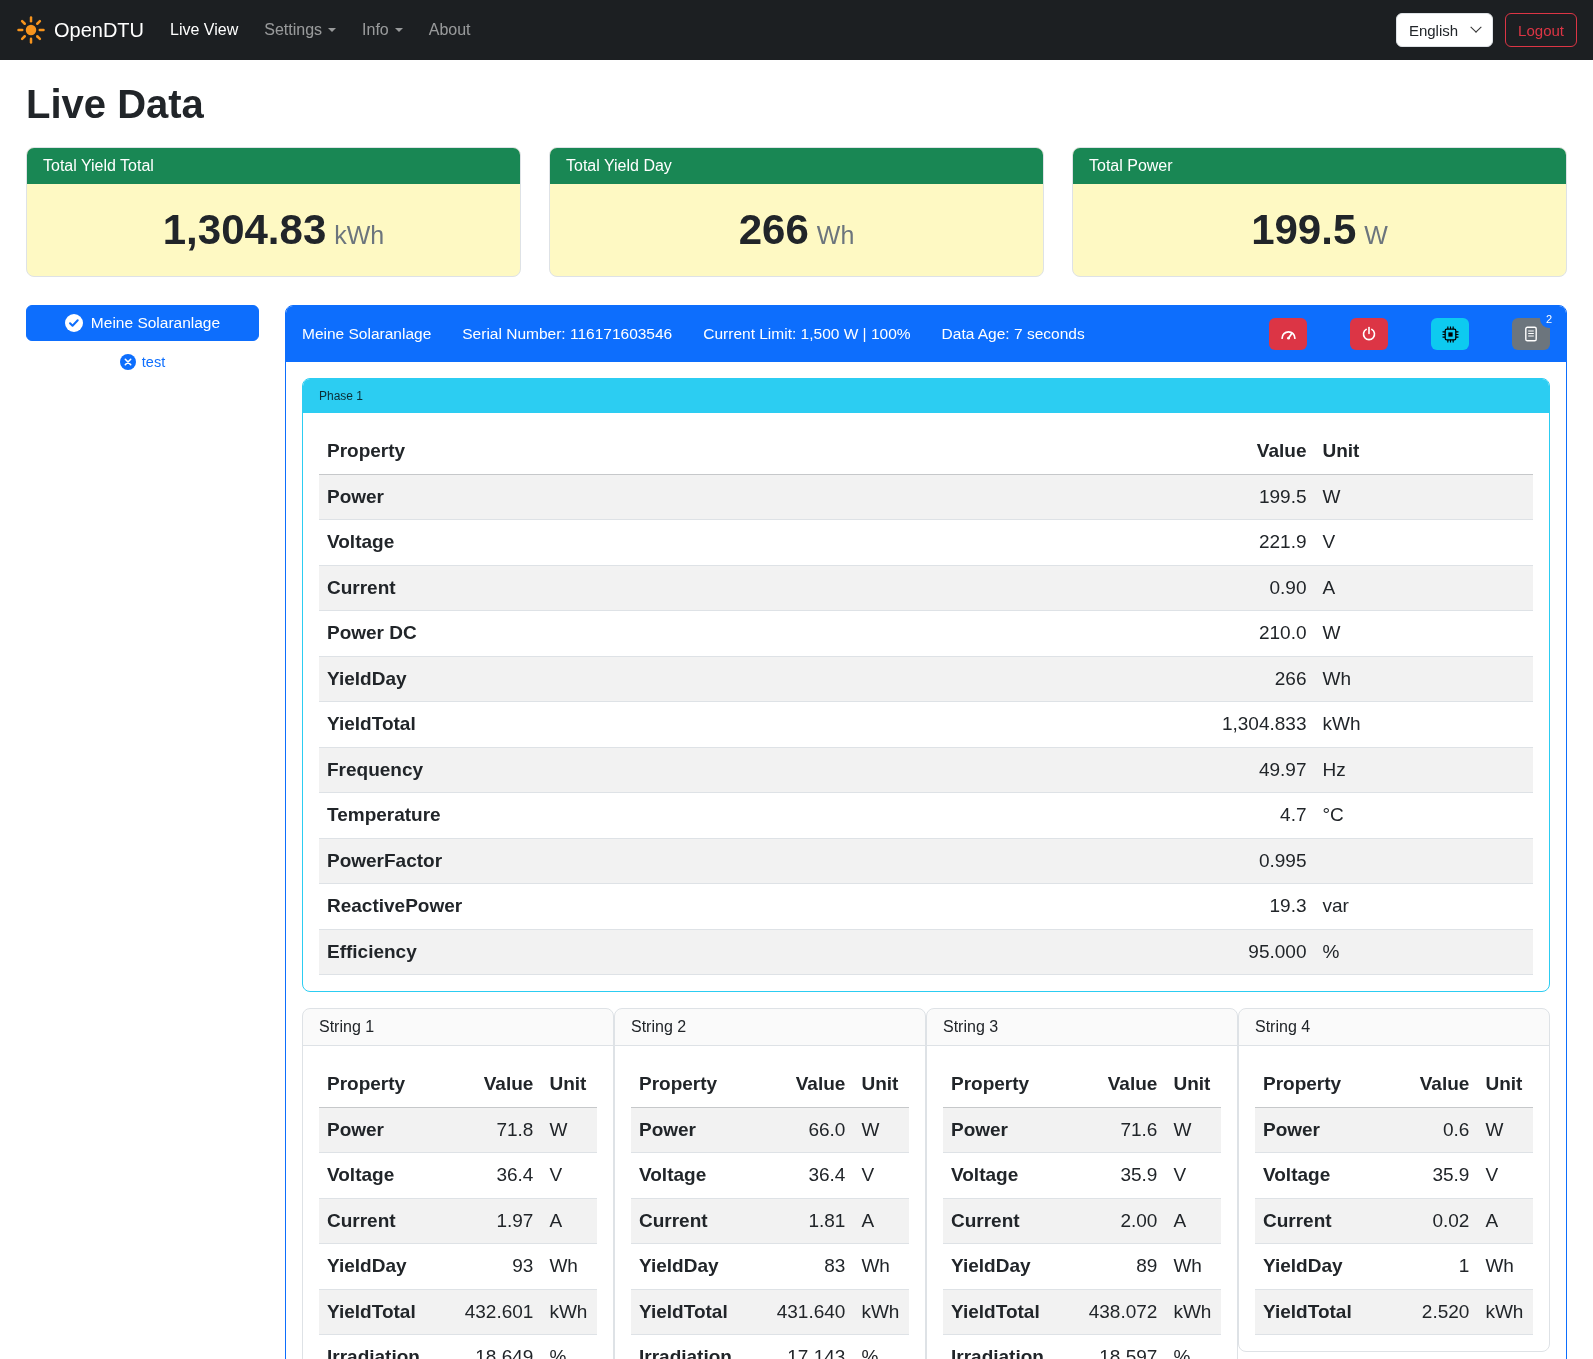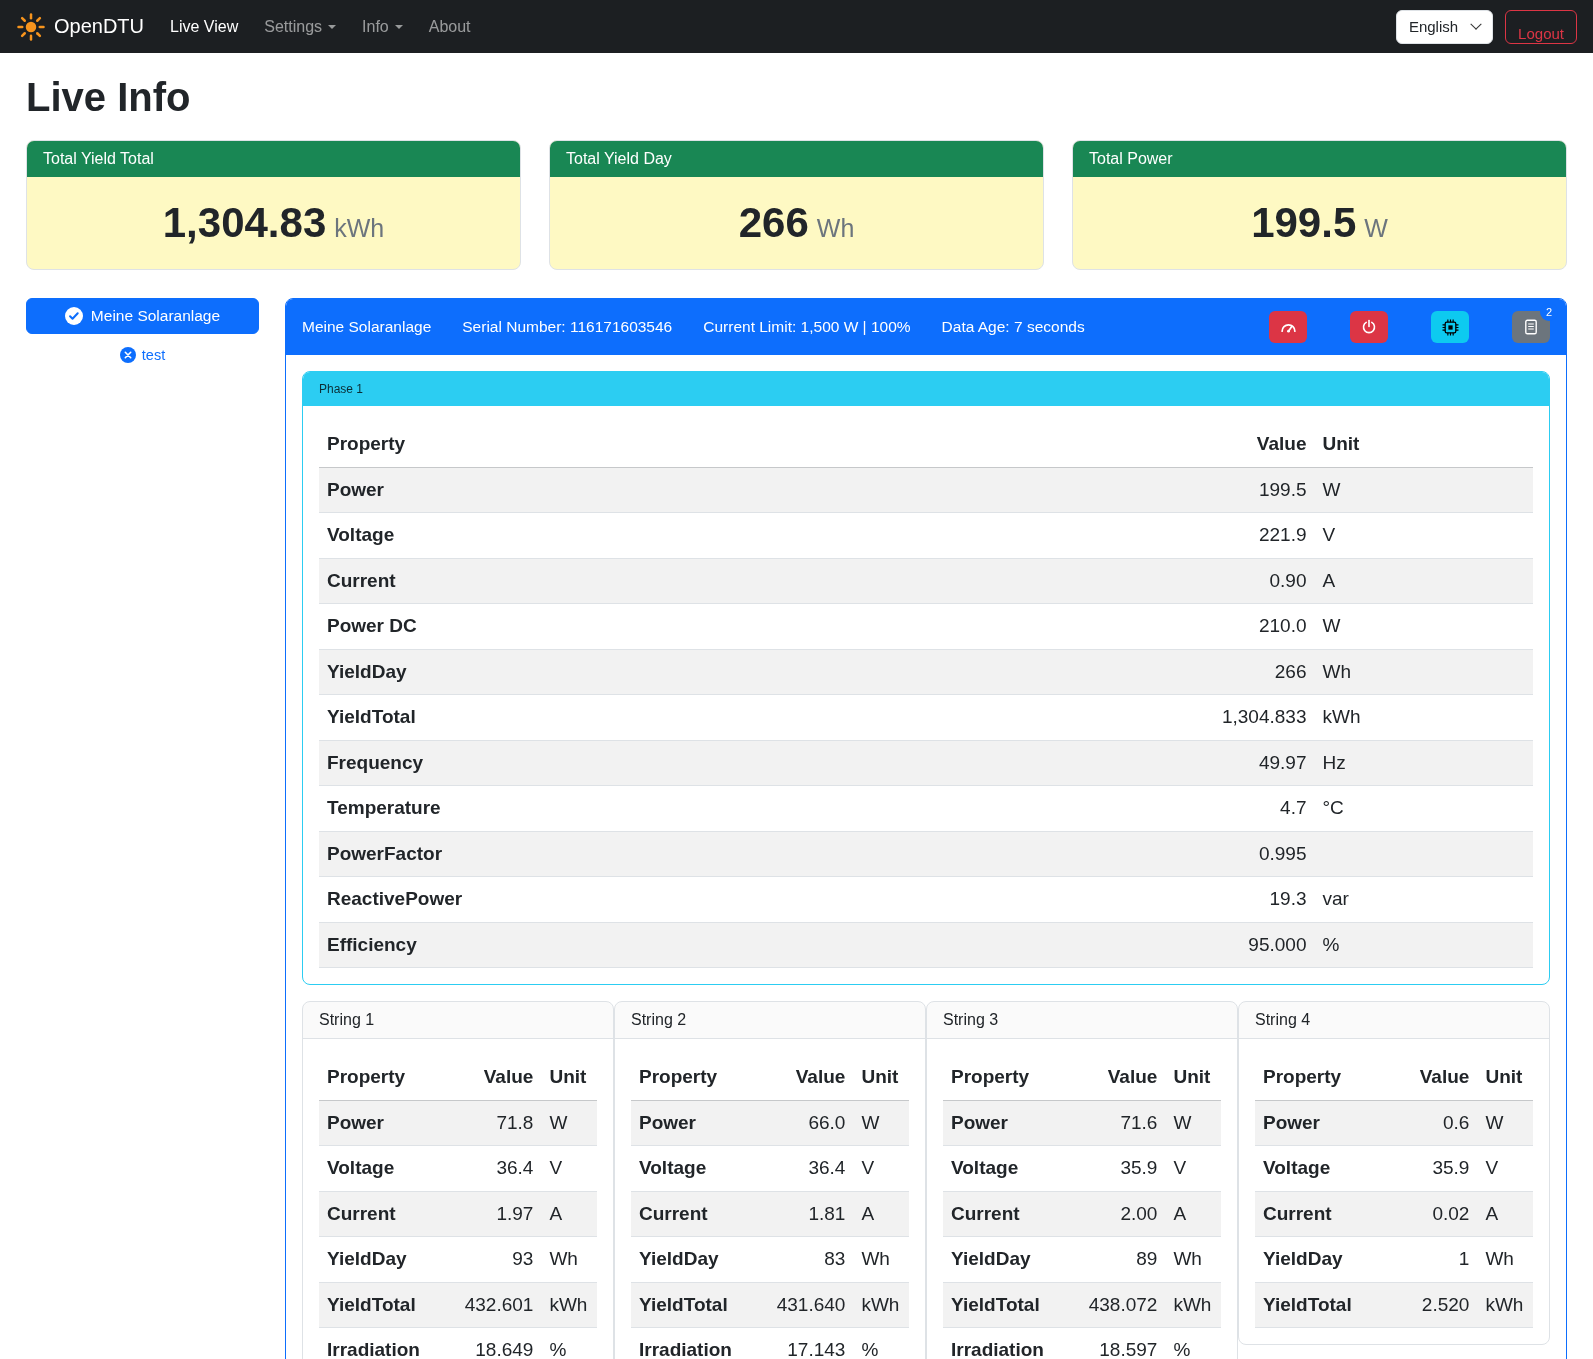--- a/index.html
+++ b/index.html
@@ -8,21 +8,21 @@
     font-family: "Liberation Sans", sans-serif;
     color:#212529;
     background:#fff;
     font-size:16px;
     min-height:1359px;
   }
 
   
   .navbar {
     background:#1c1f22;
-    height:53px;
+    height:60px;
     display:flex;
     align-items:center;
     justify-content:space-between;
     padding:0 16px;
   }
   .nav-left { display:flex; align-items:center; gap:26px; }
   .brand { display:flex; align-items:center; gap:8px; color:#fff; font-size:20px; font-weight:500; cursor:pointer; }
   .nav-link { color:rgba(255,255,255,.55); text-decoration:none; font-size:16px; display:flex; align-items:center; cursor:pointer; }
   .nav-link.active { color:#fff; }
   .caret {
@@ -32,21 +32,21 @@
     border-left:4px solid transparent;
   }
   .nav-right { display:flex; align-items:center; gap:12px; }
   .lang-select {
     background:#fff; color:#212529; border:1px solid #dee2e6; border-radius:6px;
     padding:5px 12px; display:flex; align-items:center; gap:14px; font-size:15px; cursor:pointer; height:34px;
   }
   .chev { width:8px; height:8px; border-right:1.8px solid #333; border-bottom:1.8px solid #333; transform:rotate(45deg) translate(-2px,-2px); }
   .logout-btn {
     background:transparent; color:#dc3545; border:1px solid #dc3545; border-radius:6px;
-    padding:14px 12px; font-size:15px; cursor:pointer; height:34px; font-family:inherit;
+    padding:7px 12px; font-size:15px; cursor:pointer; height:34px; font-family:inherit;
   }
 
   
   .container { padding:8px 26px 24px 26px; }
   h1.page-title { font-size:40px; font-weight:600; margin:14px 0 20px 0; }
 
   .summary-row { display:grid; grid-template-columns:repeat(3,1fr); gap:28px; margin-bottom:28px; }
   .sum-card { border:1px solid #dee2e6; border-radius:8px; overflow:hidden; background:#fef9c3; }
   .sum-card-header { background:#198754; color:#fff; padding:9px 16px; font-size:16px; }
   .sum-card-body { padding:22px 16px; text-align:center; }
@@ -145,21 +145,21 @@
     <div class="lang-select">
       <span>English</span>
       <span class="chev"></span>
     </div>
     <button class="logout-btn">Logout</button>
   </div>
 </nav>
 
 <div class="container">
 
-  <h1 class="page-title">Live Info</h1>
+  <h1 class="page-title">Live Data</h1>
 
   <div class="summary-row">
 
   <div class="sum-card">
       <div class="sum-card-header">Total Yield Total</div>
       <div class="sum-card-body">
         <span class="sum-value">1,304.83</span><span class="sum-unit">kWh</span>
       </div>
     </div>
       <div class="sum-card">

